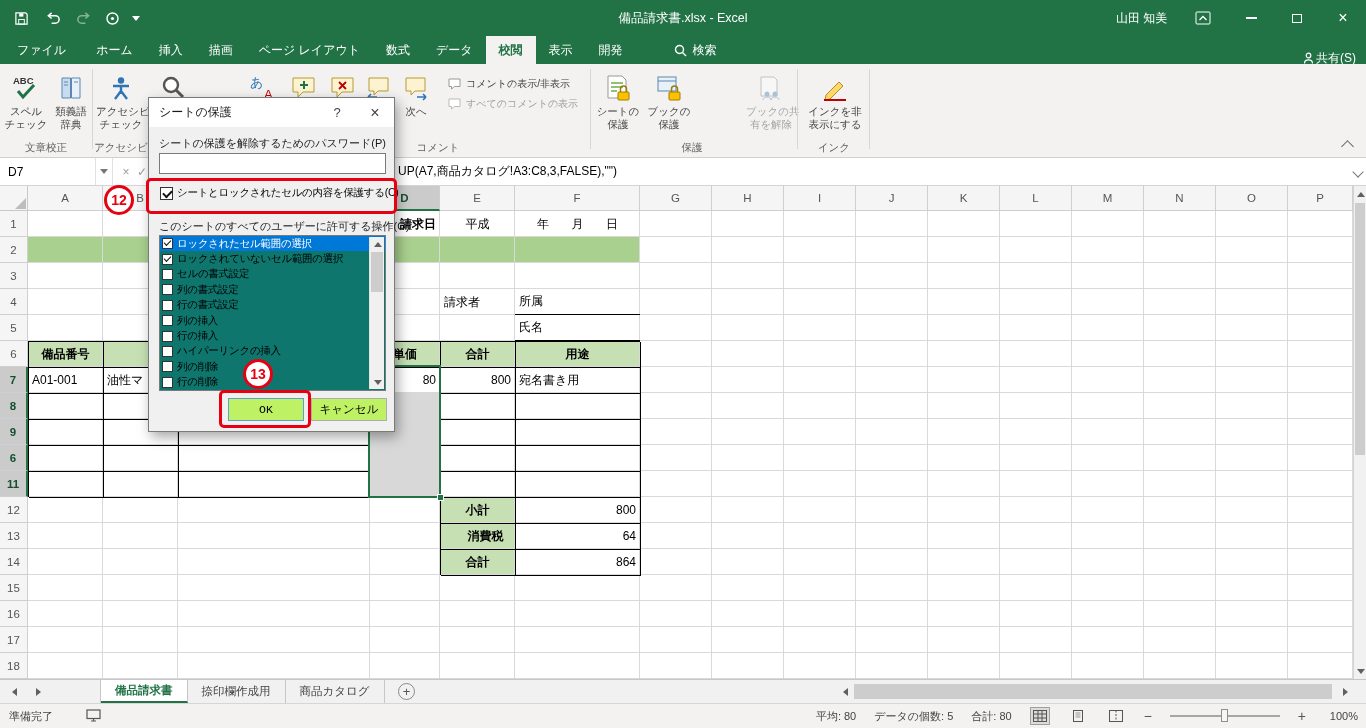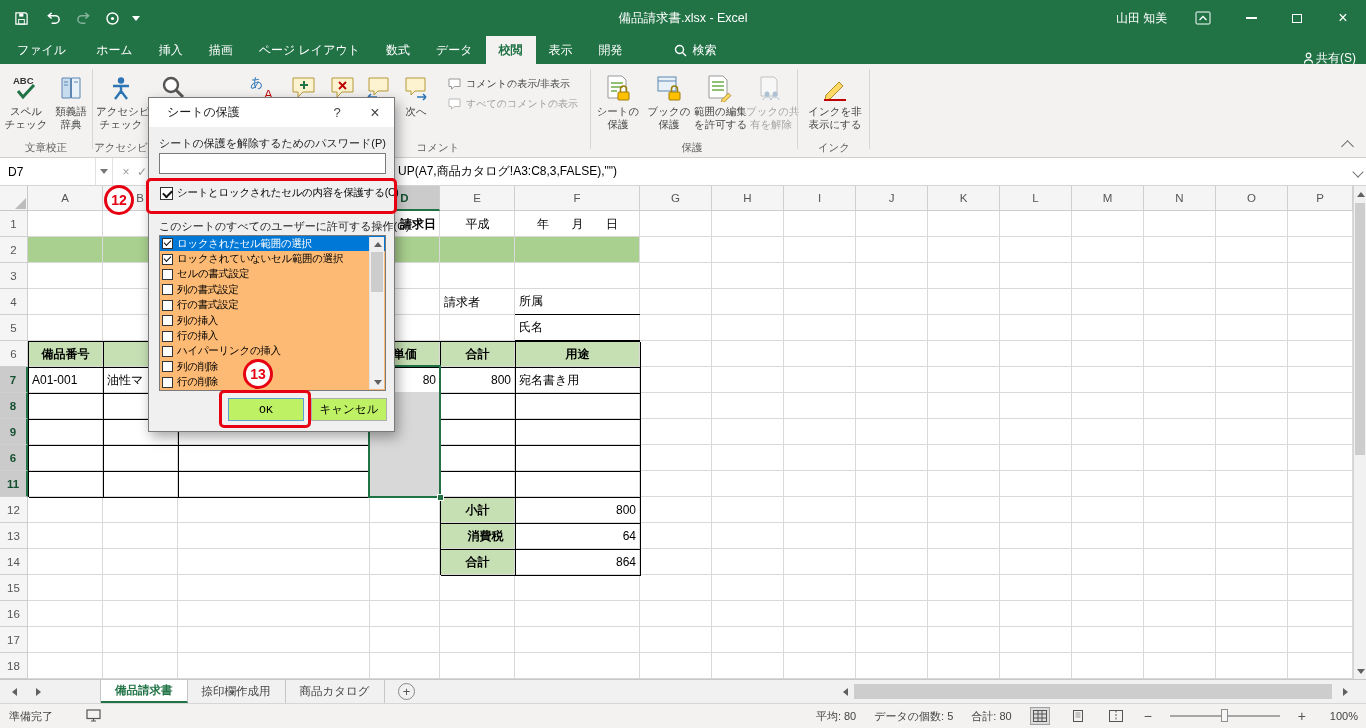--- a/index.html
+++ b/index.html
@@ -88,30 +88,30 @@
 .viewicon{width:20px;height:18px;display:flex;align-items:center;justify-content:center}
 .viewicon.cur{background:#dcdcdc;border:1px solid #a0a0a0}
 #zoomslider{position:relative;width:110px;height:16px}
 #zoomtrack{position:absolute;left:0;top:7px;width:110px;height:1.5px;background:#a6a6a6}
 #zoomnotch{position:absolute;left:54px;top:3px;width:1.5px;height:9px;background:#a6a6a6}
 #zoomthumb{position:absolute;left:51px;top:1px;width:7px;height:13px;background:#f6f6f6;border:1px solid #8f8f8f}
 #zoomlabel{width:34px;text-align:right}
 
 #dialog{left:148px;top:97px;width:247px;height:335px;background:#f0f0f0;border:1px solid #7a7a7a;box-shadow:3px 5px 12px rgba(0,0,0,.35);z-index:40;font-size:11px}
 #dtitle{position:absolute;left:0;top:0;width:100%;height:29px;background:#fff;display:flex;align-items:center}
-#dtitletext{margin-left:18px;font-size:12px;color:#1a1a1a}
+#dtitletext{margin-left:10px;font-size:12px;color:#1a1a1a}
 .dctl{position:absolute;top:0;width:30px;height:29px;display:flex;align-items:center;justify-content:center;color:#444;font-size:13px}
 #dhelp{right:42px}
 #dclose{right:4px;font-size:16px}
 .dlabel{position:absolute;font-size:11px;color:#1a1a1a;white-space:nowrap}
 #dpass{position:absolute;left:10px;top:55px;width:227px;height:21px;border:1px solid #7a7a7a;background:#fff;font-size:12px;padding:0 4px}
 #dcheckrow{position:absolute;left:11px;top:88px;display:flex;align-items:center;gap:4px;font-size:10.5px;white-space:nowrap;letter-spacing:-0.3px}
 .cb{width:13px;height:13px;background:#fff;border:1px solid #333;position:relative;flex:none;display:inline-block}
 .cb.on:after{content:"";position:absolute;left:2px;top:2px;width:7px;height:4px;border-left:2px solid #111;border-bottom:2px solid #111;transform:rotate(-45deg)}
-#dlist{position:absolute;left:10px;top:137px;width:227px;height:156px;background:#fdba74;border:1px solid #7a7a7a;overflow:hidden}
+#dlist{position:absolute;left:10px;top:137px;width:227px;height:156px;background:#0f766e;border:1px solid #7a7a7a;overflow:hidden}
 .litem{height:15.4px;display:flex;align-items:center;padding-left:2px;padding-right:17px;font-size:10.5px;white-space:nowrap;letter-spacing:-0.3px}
 .litem .cb{width:11px;height:11px;margin-right:4px}
 .litem .cb.on:after{left:1px;top:1px;width:6px;height:3px;border-left:1.8px solid #111;border-bottom:1.8px solid #111}
 .litem.sel{background:#0078d7;color:#fff}
 #dlscroll{position:absolute;right:1px;top:1px;bottom:1px;width:15px;background:#f0f0f0;border-left:1px solid #e3e3e3}
 .sbtn{position:absolute;left:0;width:15px;height:14px;display:flex;align-items:center;justify-content:center}
 #dlthumb{position:absolute;left:1px;top:15px;width:12px;height:40px;background:#cdcdcd}
 .dbtn{position:absolute;top:300px;width:76px;height:23px;background:#bef264;border:1px solid #adadad;font-size:11.5px;font-family:Liberation Mono, monospace;display:flex;align-items:center;justify-content:center}
 #dok{left:79px;border:1px solid #5e9ed6}
 #dcancel{left:162px}
@@ -311,31 +311,20 @@
     <div class="ric">
         <svg width="26" height="28">
           <rect x="2" y="3" width="18" height="14" fill="#e8f0f8" stroke="#5b87b0"></rect>
           <path d="M2 7h18" stroke="#5b87b0"></path>
           <rect x="13" y="18" width="11" height="8" rx="1" fill="#ffc000" stroke="#9a7d0a"></rect>
           <path d="M15.5 18v-3a3 3 0 0 1 6 0v3" fill="none" stroke="#9a7d0a" stroke-width="1.5"></path>
         </svg>
       </div>
     <div class="rlabel">ブックの
 保護</div>
-  </div>
-  <div class="rbtn" style="left:694px;width:50px">
-    <div class="ric">
-        <svg width="26" height="28">
-          <path d="M3 2h14l4 4v18H3z" fill="#fff" stroke="#999"></path>
-          <path d="M6 8h12M6 12h12M6 16h12" stroke="#70ad47" stroke-width="1.5"></path>
-          <path d="M14 26l8-8 3 3-8 8-4 1z" fill="#ffd966" stroke="#9a7d0a" transform="scale(0.8) translate(6 6)"></path>
-        </svg>
-      </div>
-    <div class="rlabel">範囲の編集
-を許可する</div>
   </div>
   <div class="rbtn dim" style="left:746px;width:50px">
     <div class="ric">
         <svg width="26" height="28">
           <path d="M3 3h13l3 3v16H3z" fill="#fff" stroke="#888"></path>
           <circle cx="9" cy="20" r="2.5" fill="#5b87b0"></circle>
           <circle cx="17" cy="20" r="2.5" fill="#5b87b0"></circle>
           <path d="M5 26c0-2 2-3 4-3s4 1 4 3M13 26c0-2 2-3 4-3s4 1 4 3" fill="none" stroke="#5b87b0"></path>
         </svg>
       </div>

